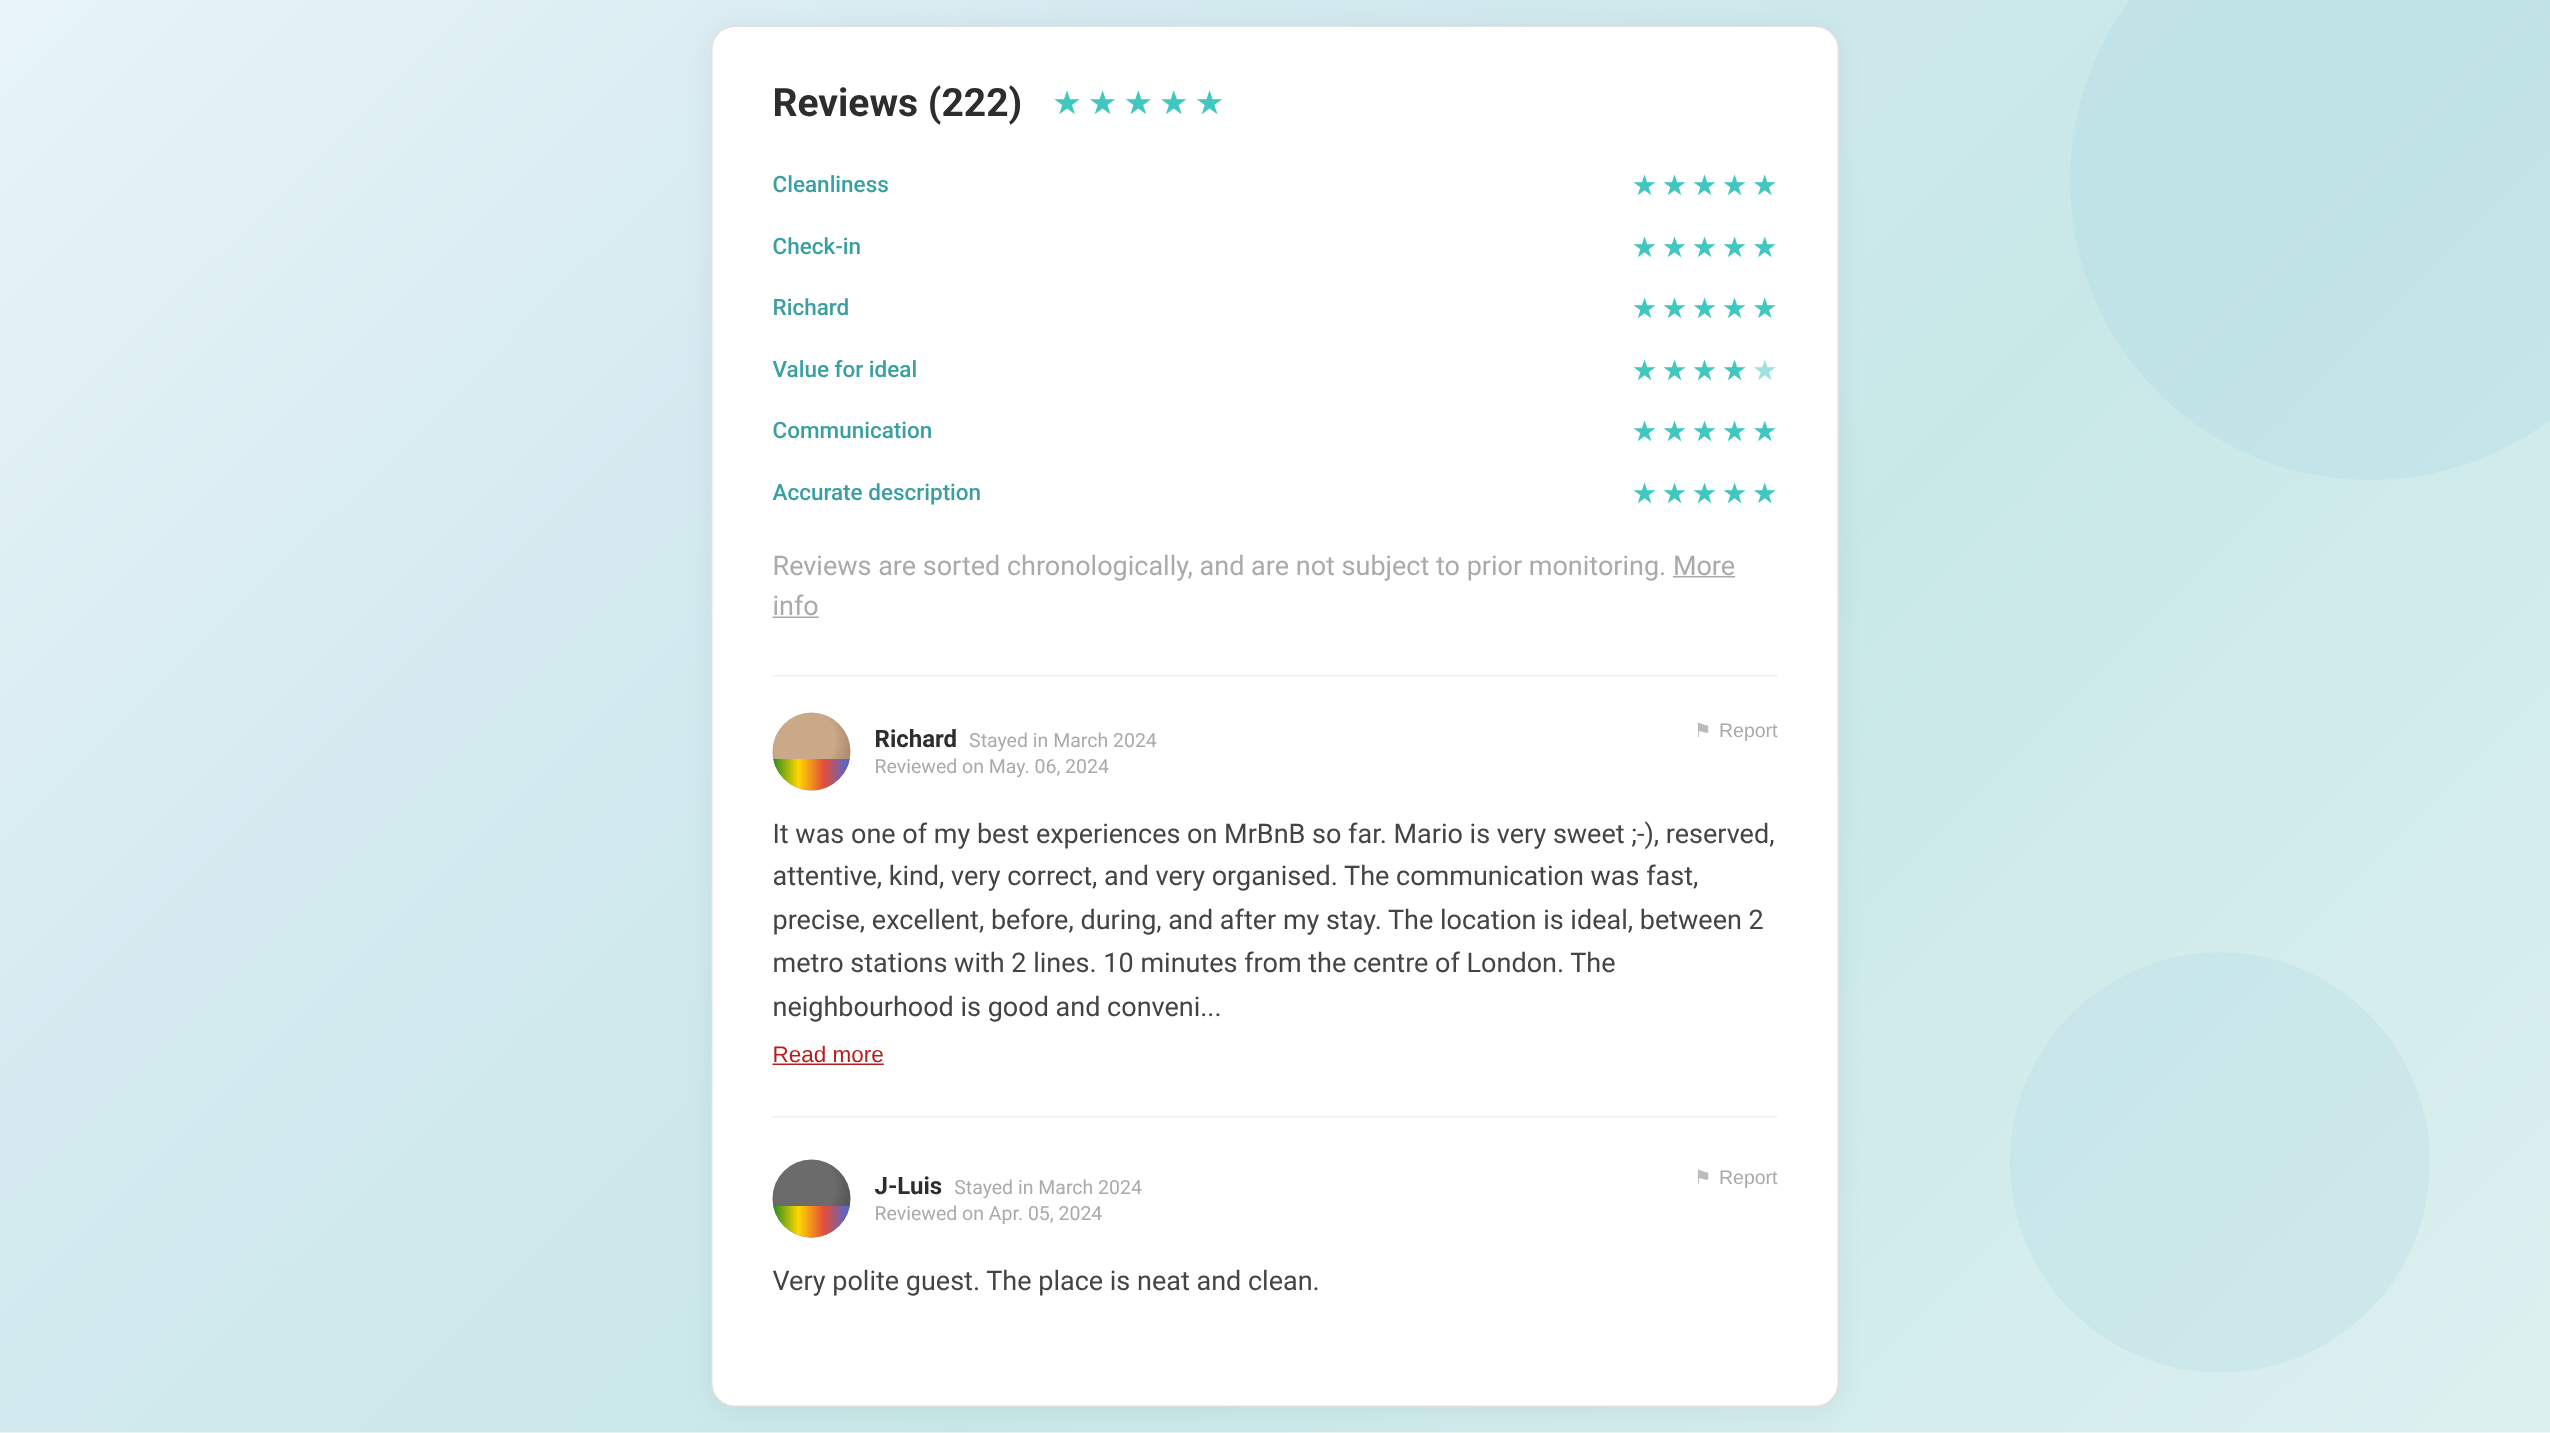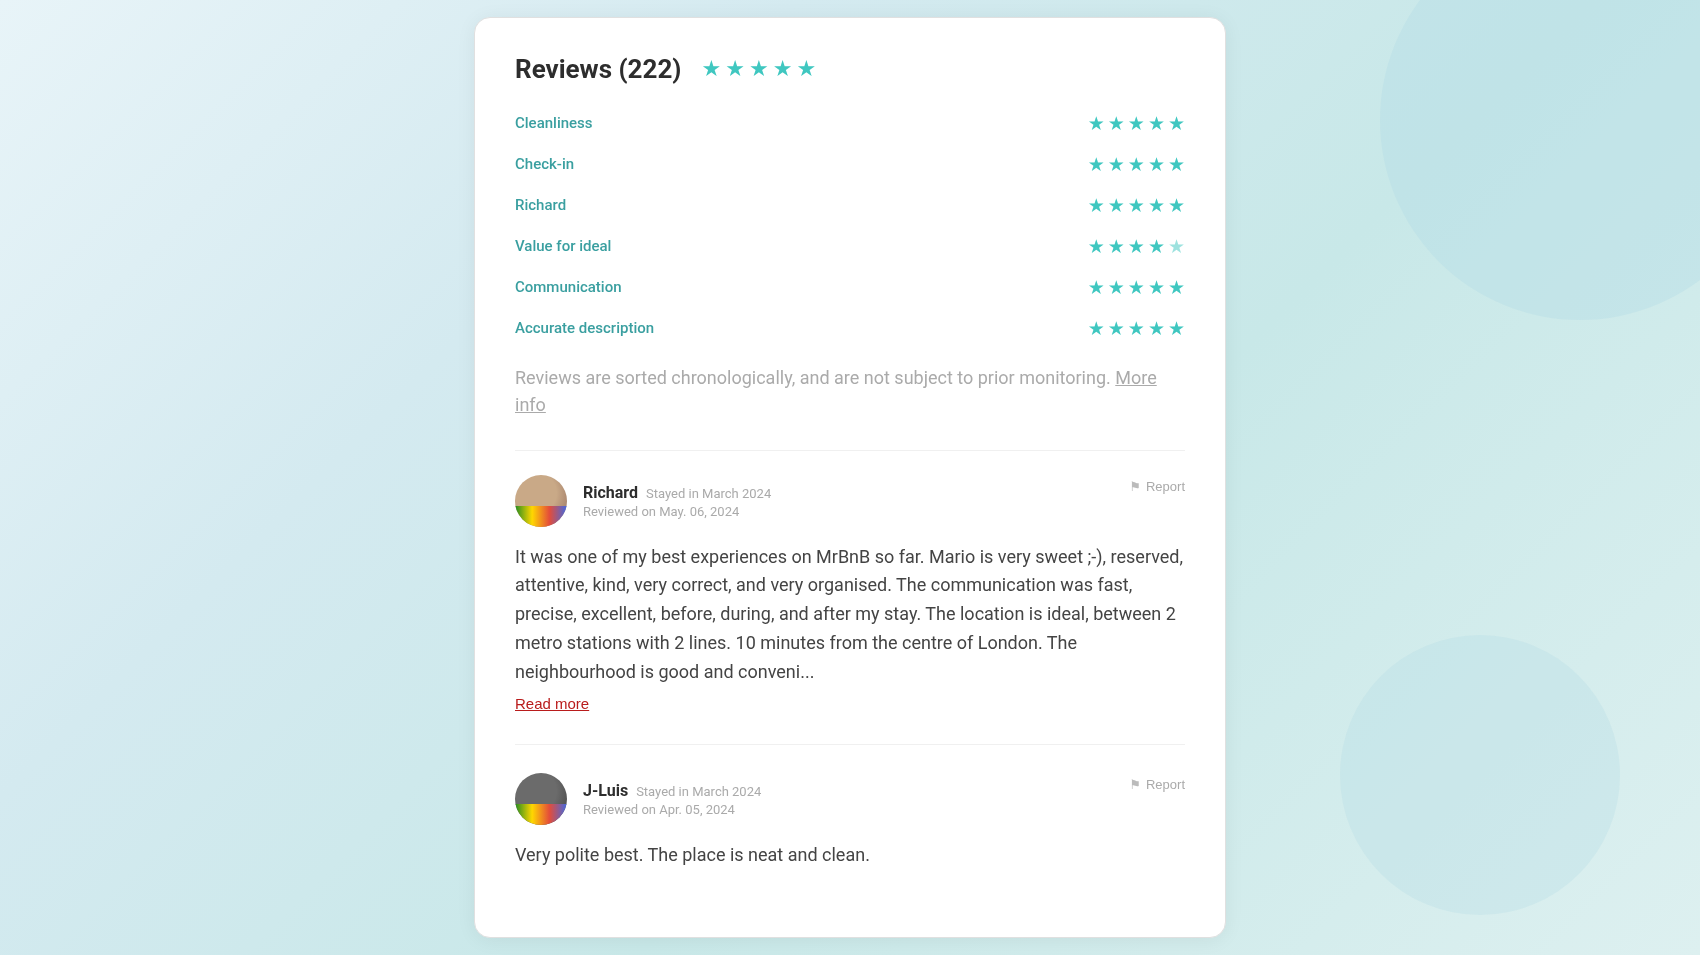--- a/index.html
+++ b/index.html
@@ -378,16 +378,16 @@
             <span class="reviewer-stay">Stayed in March 2024</span>
           </div>
           <span class="reviewed-date">Reviewed on Apr. 05, 2024</span>
         </div>
       </div>
       <button class="report-btn">
         <span class="flag-icon">⚑</span>
         <span>Report</span>
       </button>
     </div>
-    <p class="review-text">Very polite best. The place is neat and clean.</p>
+    <p class="review-text">Very polite guest. The place is neat and clean.</p>
   </div>
 
 </div>
 
 </body></html>

